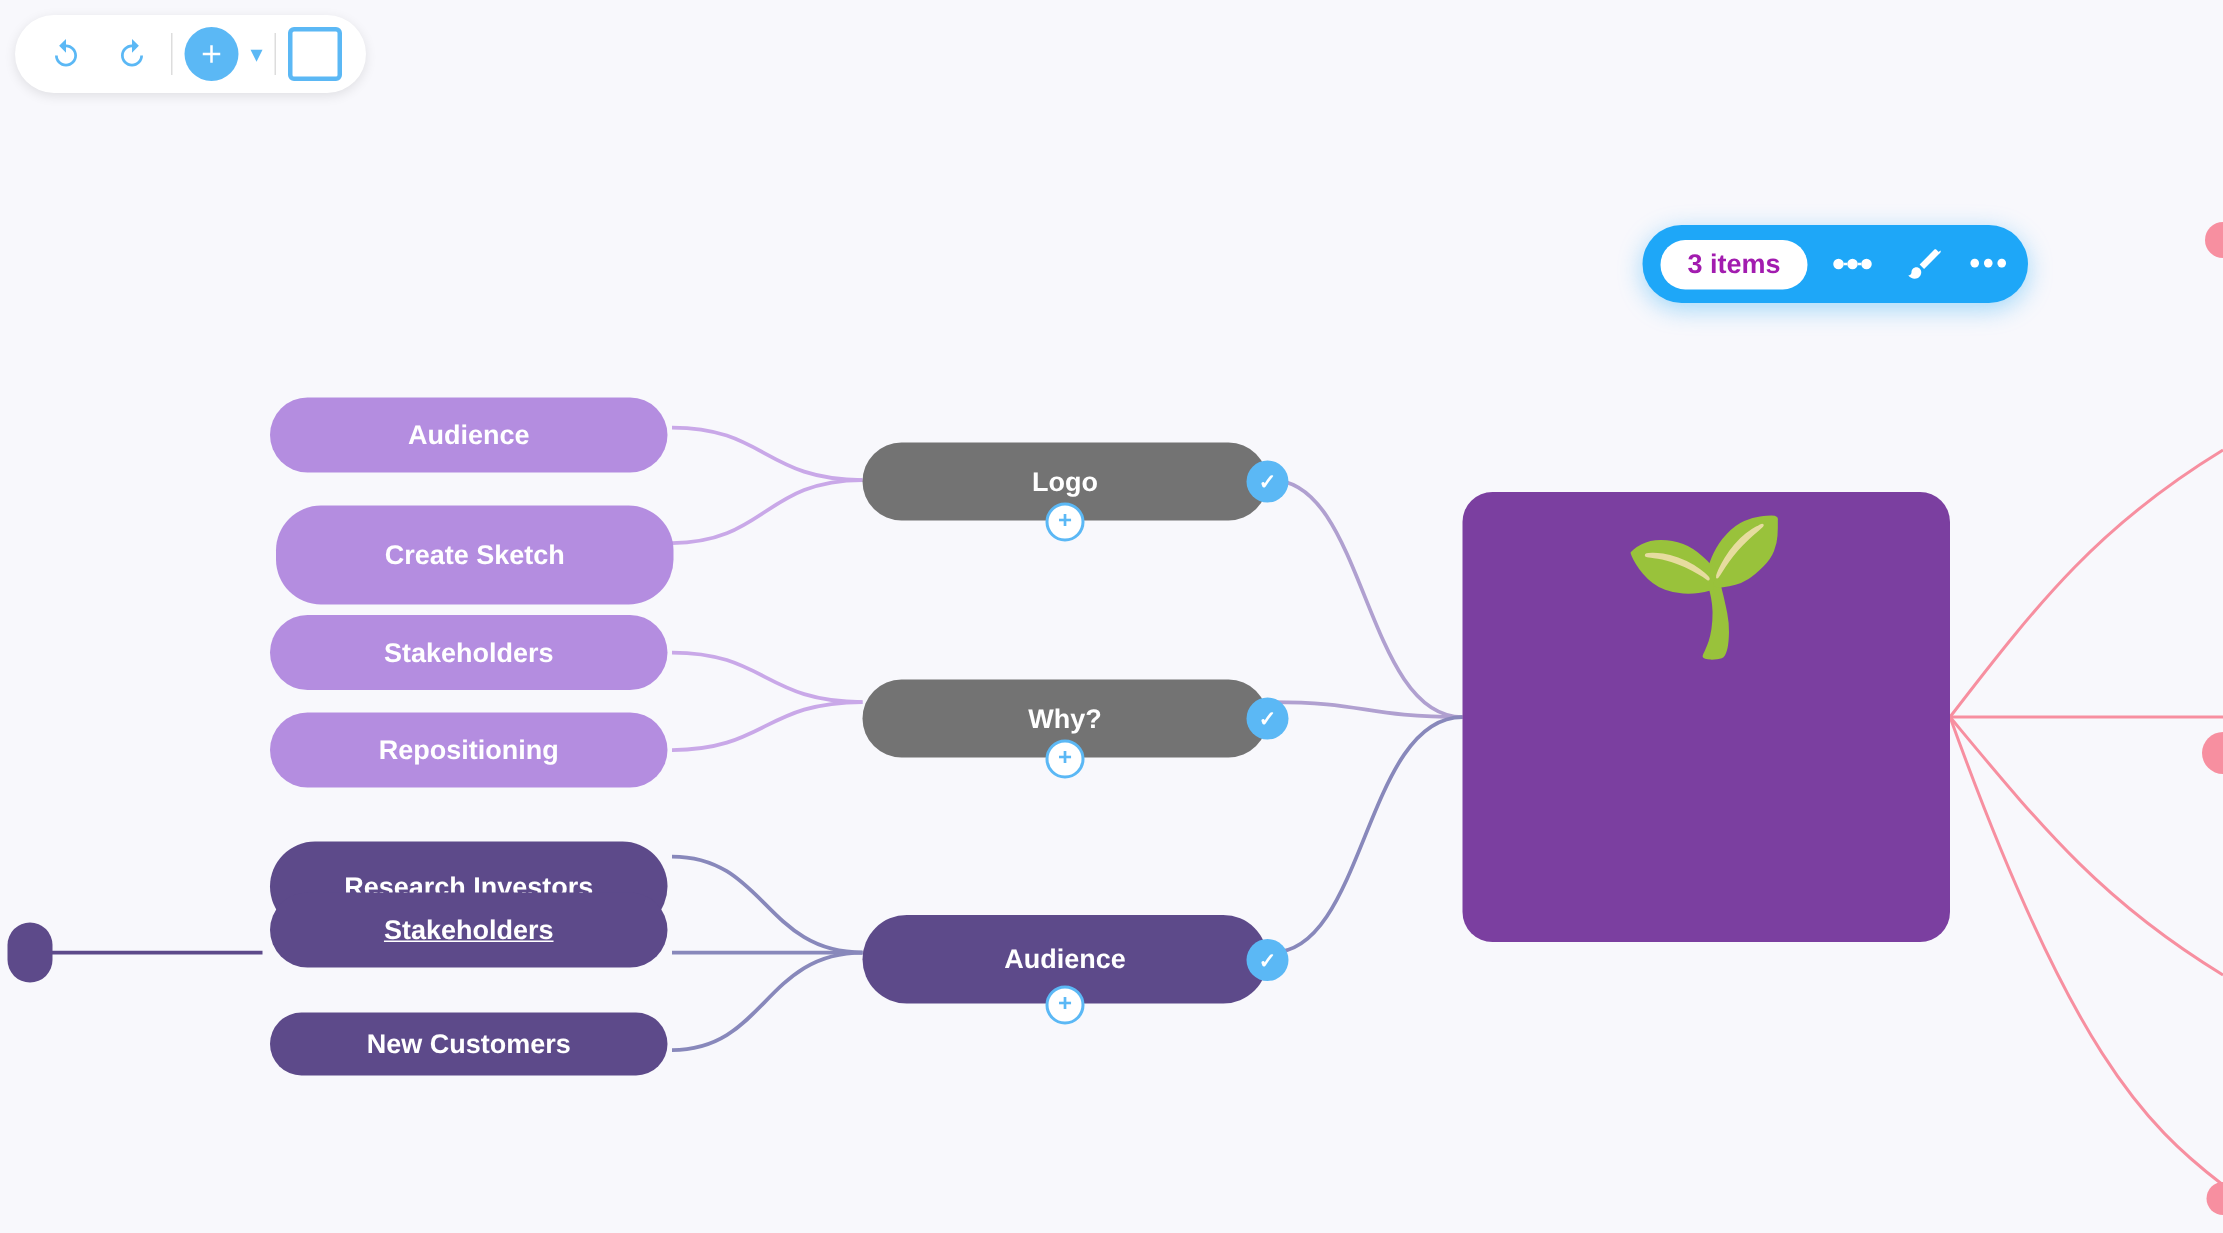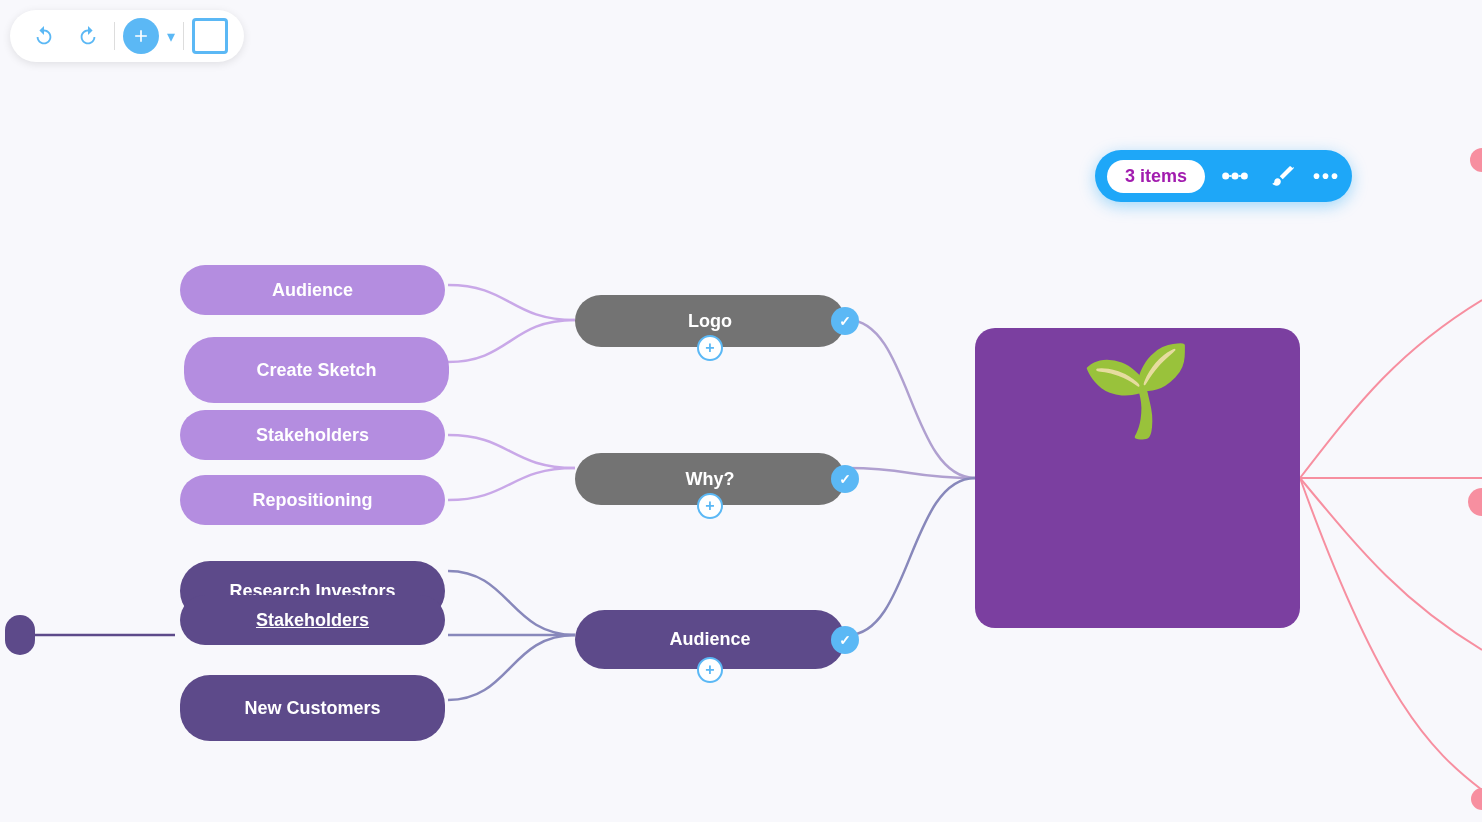--- a/index.html
+++ b/index.html
@@ -312,21 +312,21 @@
 </div>
 
 <div class="node node-dark-purple" style="left:180px;top:546px;width:265px;height:60px;margin-top:15px;">
   <span>Research Investors</span>
 </div>
 
 <div class="node node-dark-purple" style="left:180px;top:595px;width:265px;height:50px;text-decoration:underline;">
   <span>Stakeholders</span>
 </div>
 
-<div class="node node-dark-purple" style="left:180px;top:675px;width:265px;height:66px;">
+<div class="node node-dark-purple" style="left:180px;top:675px;width:265px;height:42px;">
   <span>New Customers</span>
 </div>
 
 <div class="node node-mid-purple" style="left:575px;top:295px;width:270px;height:52px;position:absolute;">
   <span>Logo</span>
   <div class="check-badge">✓</div>
   <div class="plus-badge">+</div>
 </div>
 
 <div class="node node-mid-purple" style="left:575px;top:453px;width:270px;height:52px;position:absolute;">

